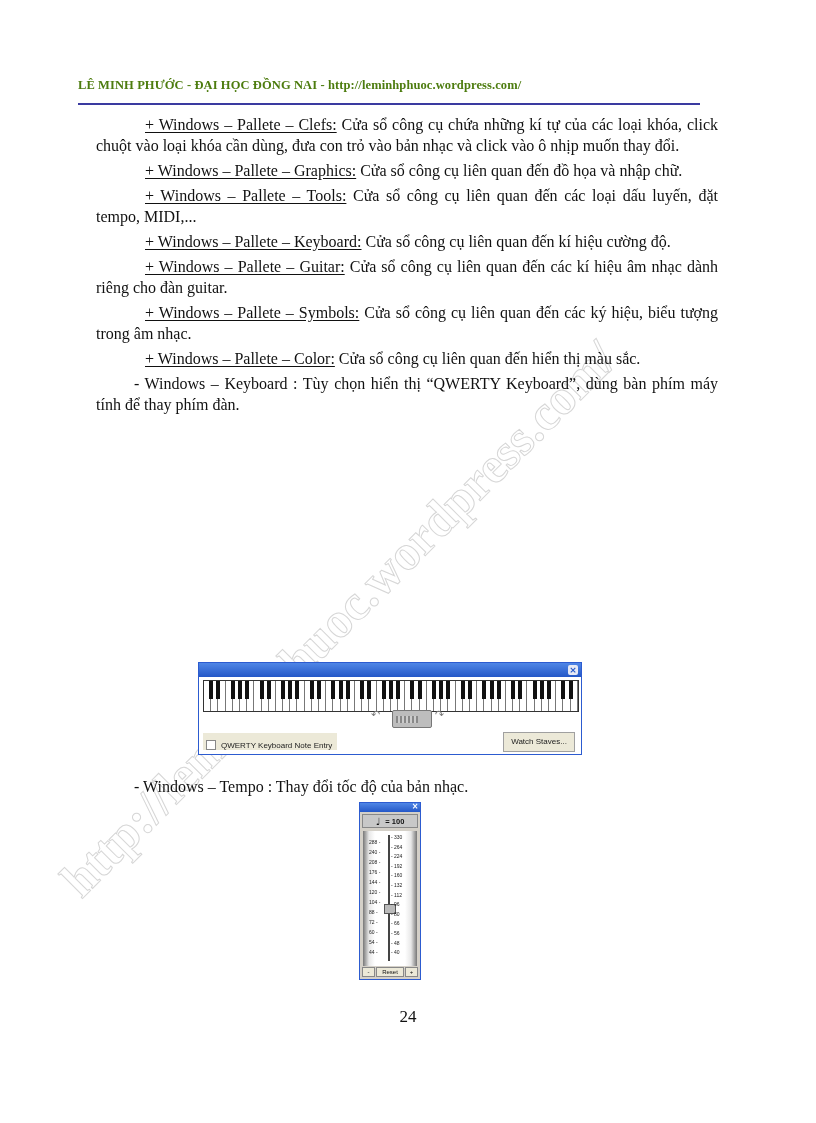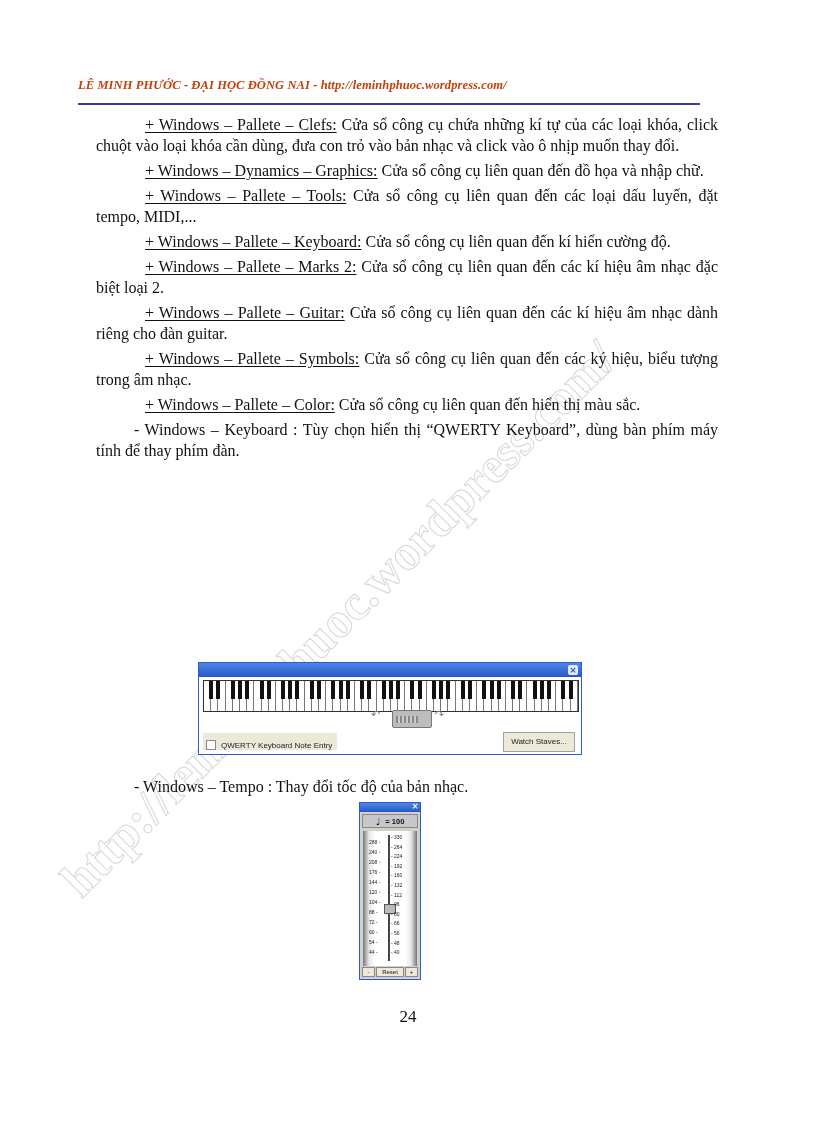--- a/index.html
+++ b/index.html
@@ -1,17 +1,17 @@
 <!DOCTYPE html>
 <html><head>
 <meta charset="utf-8">
 <style>
   html, body { margin:0; padding:0; background:#ffffff; }
   body { width:816px; height:1123px; position:relative; overflow:hidden; font-family:"Liberation Serif", serif; color:#111; }
-  .header { position:absolute; left:78px; top:78px; width:622px; font-style:italic; font-weight:bold; font-size:12.5px; color:#c2410c; letter-spacing:0.1px; }
+  .header { position:absolute; left:78px; top:78px; width:622px; font-weight:bold; font-size:12.5px; color:#4d7c0f; letter-spacing:0.1px; }
   .header-rule { position:absolute; left:78px; top:103px; width:622px; height:2px; background:#3a3aa0; }
   .content { position:absolute; left:96px; top:114px; width:622px; font-size:16px; line-height:21px; text-align:justify; }
   .para { margin:0 0 4px 0; text-indent:49px; }
   .para u { text-decoration:underline; text-underline-offset:2px; }
   .para.dash { text-indent:38px; margin-top:0; }
   .watermark { position:absolute; left:80px; top:460px; transform:rotate(-45deg); transform-origin:left top; font-family:"Liberation Serif", serif; font-size:50px; font-weight:bold; color:transparent; -webkit-text-stroke:1px #cfcfcf; white-space:nowrap; opacity:0.85; pointer-events:none; }
   .watermark { left:90px; top:850px; transform-origin:left bottom; }
   
   .kbwin { position:absolute; left:198px; top:662px; width:384px; height:93px; border:1px solid #2c5bd0; background:#ffffff; box-sizing:border-box; }
   .kbwin .title { height:14px; background:linear-gradient(#4f86e6,#2457c7); position:relative; }
@@ -41,24 +41,23 @@
 </head>
 <body>
 
 <div class="watermark">http://leminhphuoc.wordpress.com/</div>
 
 <div class="header">LÊ MINH PHƯỚC - ĐẠI HỌC ĐỒNG NAI  -  http://leminhphuoc.wordpress.com/</div>
 <div class="header-rule"></div>
 
 <div class="content">
   <p class="para"><u>+ Windows – Pallete – Clefs:</u><span> Cửa sổ công cụ chứa những kí tự của các loại khóa, click chuột vào loại khóa cần dùng, đưa con trỏ vào bản nhạc và click vào ô nhịp muốn thay đổi.</span></p>
-  <p class="para"><u>+ Windows – Dynamics – Graphics:</u><span> Cửa sổ công cụ liên quan đến đồ họa và nhập chữ.</span></p>
+  <p class="para"><u>+ Windows – Pallete – Graphics:</u><span> Cửa sổ công cụ liên quan đến đồ họa và nhập chữ.</span></p>
   <p class="para"><u>+ Windows – Pallete – Tools:</u><span> Cửa sổ công cụ liên quan đến các loại dấu luyến, đặt tempo, MIDI,...</span></p>
-  <p class="para"><u>+ Windows – Pallete – Keyboard:</u><span> Cửa sổ công cụ liên quan đến kí hiển cường độ.</span></p>
-  <p class="para"><u>+ Windows – Pallete – Marks 2:</u><span> Cửa sổ công cụ liên quan đến các kí hiệu âm nhạc đặc biệt loại 2.</span></p>
+  <p class="para"><u>+ Windows – Pallete – Keyboard:</u><span> Cửa sổ công cụ liên quan đến kí hiệu cường độ.</span></p>
   <p class="para"><u>+ Windows – Pallete – Guitar:</u><span> Cửa sổ công cụ liên quan đến các kí hiệu âm nhạc dành riêng cho đàn guitar.</span></p>
   <p class="para"><u>+ Windows – Pallete – Symbols:</u><span> Cửa sổ công cụ liên quan đến các ký hiệu, biểu tượng trong âm nhạc.</span></p>
   <p class="para"><u>+ Windows – Pallete – Color:</u><span> Cửa sổ công cụ liên quan đến hiển thị màu sắc.</span></p>
   <p class="para dash">- Windows – Keyboard : Tùy chọn hiển thị “QWERTY Keyboard”, dùng bàn phím máy tính để thay phím đàn.</p>
 </div>
 
 <div class="kbwin">
   <div class="title">
     <div class="close">×</div>
   </div>

